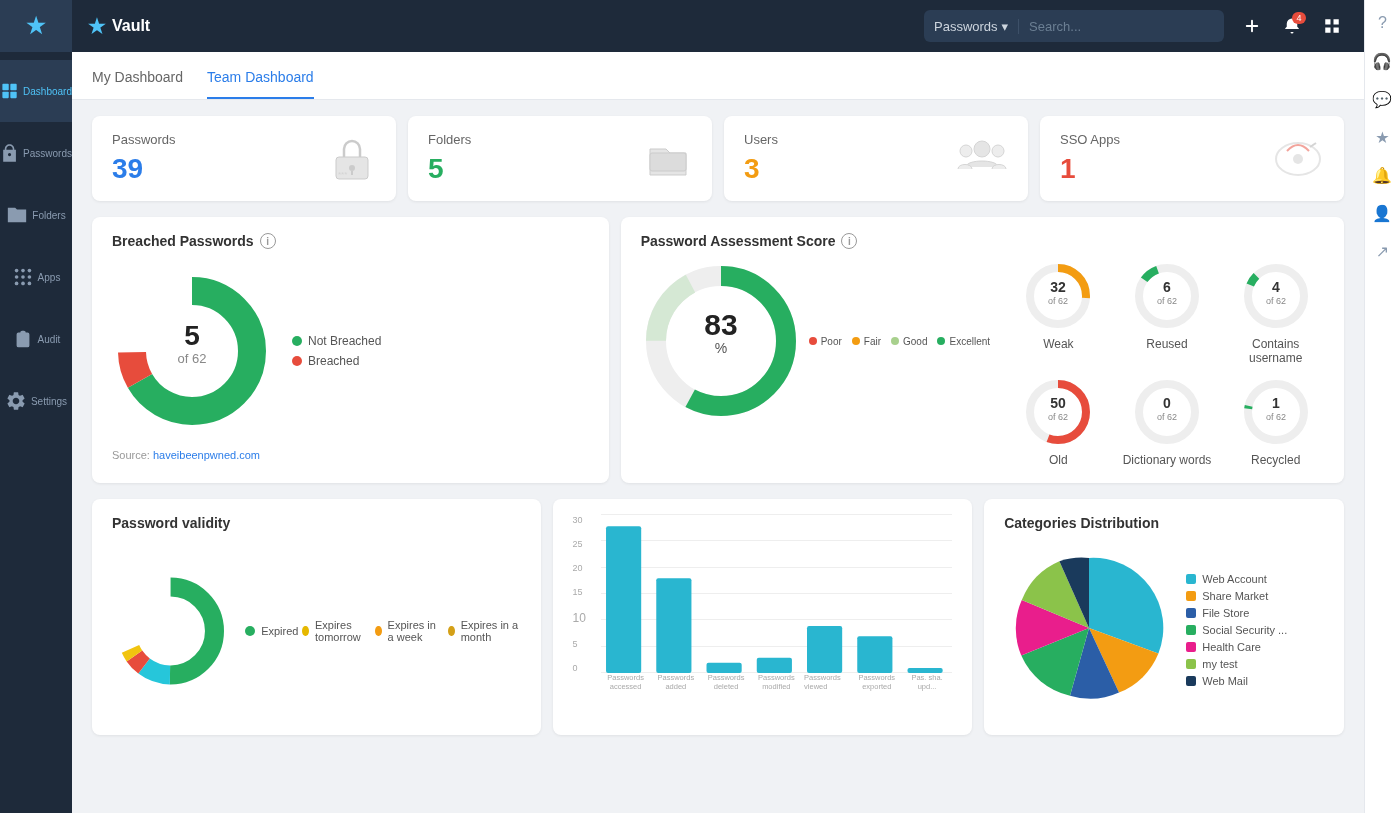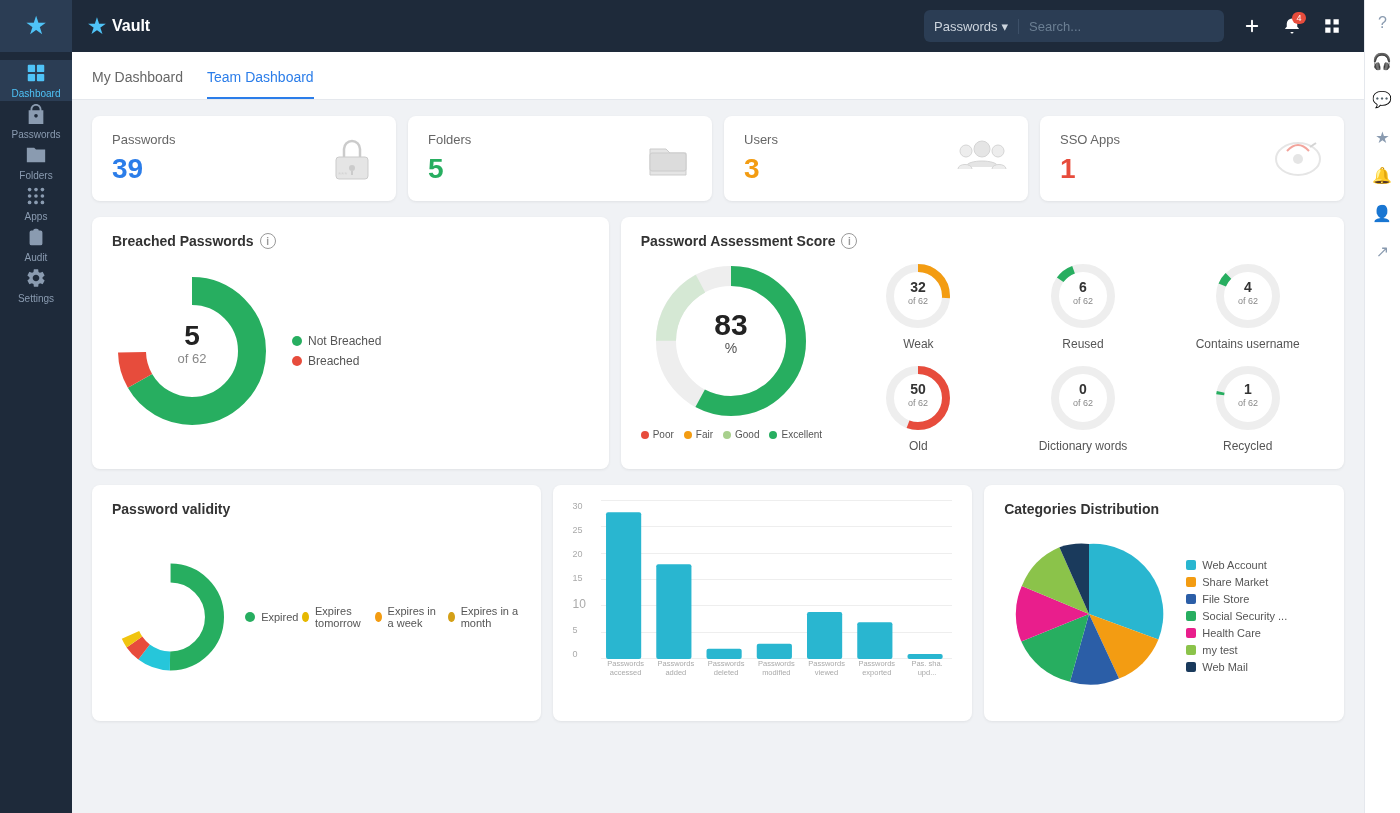--- a/index.html
+++ b/index.html
@@ -24,25 +24,24 @@
       align-items: center;
       justify-content: center;
       color: #fff;
       font-weight: bold;
       font-size: 18px;
     }
     .sidebar-logo span { color: #4fc3f7; font-size: 22px; }
     .sidebar-nav { display: flex; flex-direction: column; align-items: center; width: 100%; flex: 1; padding-top: 8px; }
     .sidebar-item {
       display: flex;
-      flex-direction: column;
       align-items: center;
       justify-content: center;
       width: 100%;
-      padding: 2px 0;
+      padding: 20px 0;
       color: #8a9bb0;
       cursor: pointer;
       font-size: 10px;
       gap: 4px;
       transition: background 0.15s;
     }
     .sidebar-item.active { background: #2b3d54; color: #4fc3f7; }
     .sidebar-item svg { width: 22px; height: 22px; }
     .sidebar-item .item-label { font-size: 10px; }
 
@@ -152,21 +151,21 @@
     .legend { display: flex; flex-direction: column; gap: 6px; }
     .legend-item { display: flex; align-items: center; gap: 6px; font-size: 12px; color: #555; }
     .legend-dot { width: 10px; height: 10px; border-radius: 50%; }
 
     
     .source-text { font-size: 11px; color: #999; margin-top: 8px; }
     .source-link { color: #2b7de9; text-decoration: none; }
 
     
     .assessment-content { display: flex; align-items: flex-start; gap: 20px; }
-    .score-donut-area { display: flex; flex-direction: column; align-items: center; gap: 8px; }
+    .score-donut-area { display: flex; flex-direction: row; align-items: center; gap: 8px; }
     .score-legend { display: flex; gap: 10px; flex-wrap: wrap; justify-content: center; }
     .score-legend-item { display: flex; align-items: center; gap: 4px; font-size: 10px; color: #555; }
     .score-legend-dot { width: 8px; height: 8px; border-radius: 50%; }
     .metric-grid { display: grid; grid-template-columns: repeat(3, 1fr); gap: 12px; flex: 1; }
     .metric-item { display: flex; flex-direction: column; align-items: center; gap: 6px; }
     .metric-label { font-size: 12px; color: #555; text-align: center; }
 
     
     .bottom-row { display: grid; grid-template-columns: 1fr 1.4fr 1.2fr; gap: 12px; }
 
@@ -363,20 +362,23 @@
             <div class="legend">
               <div class="legend-item">
                 <div class="legend-dot" style="background:#27ae60"></div>
                 <span>Not Breached</span>
               </div>
               <div class="legend-item">
                 <div class="legend-dot" style="background:#e74c3c"></div>
                 <span>Breached</span>
               </div>
             </div>
+          </div>
+          <div class="source-text">
+            <span>Source: </span><a class="source-link" href="#">haveibeenpwned.com</a>
           </div>
         </div>
 
         <div class="card">
           <div class="card-title">
             <span>Password Assessment Score</span>
             <span class="info-icon">i</span>
           </div>
           <div class="assessment-content">
             <div class="score-donut-area">
@@ -549,21 +551,21 @@
               <rect x="255" y="119" width="35" height="36" fill="#29b6d0" rx="2"></rect>
 
               <rect x="305" y="150" width="35" height="5" fill="#29b6d0" rx="2"></rect>
             </svg>
 
             <div style="position:absolute;bottom:0;left:28px;right:0;display:flex;justify-content:space-around;height:22px;align-items:flex-start;">
               <span style="font-size:7.5px;color:#aaa;text-align:center;width:45px;line-height:1.2">Passwords accessed</span>
               <span style="font-size:7.5px;color:#aaa;text-align:center;width:45px;line-height:1.2">Passwords added</span>
               <span style="font-size:7.5px;color:#aaa;text-align:center;width:45px;line-height:1.2">Passwords deleted</span>
               <span style="font-size:7.5px;color:#aaa;text-align:center;width:45px;line-height:1.2">Passwords modified</span>
-              <span style="font-size:7.5px;color:#aaa;text-align:center;width:45px;line-height:1.2">Passwords viewed</span>
+              <span style="font-size:7.5px;color:#aaa;width:45px;line-height:1.2">Passwords viewed</span>
               <span style="font-size:7.5px;color:#aaa;text-align:center;width:45px;line-height:1.2">Passwords exported</span>
               <span style="font-size:7.5px;color:#aaa;text-align:center;width:45px;line-height:1.2">Pas. sha. upd...</span>
             </div>
           </div>
         </div>
 
         <div class="card">
           <div class="card-title">Categories Distribution</div>
           <div class="categories-content">
             <div class="pie-container">

